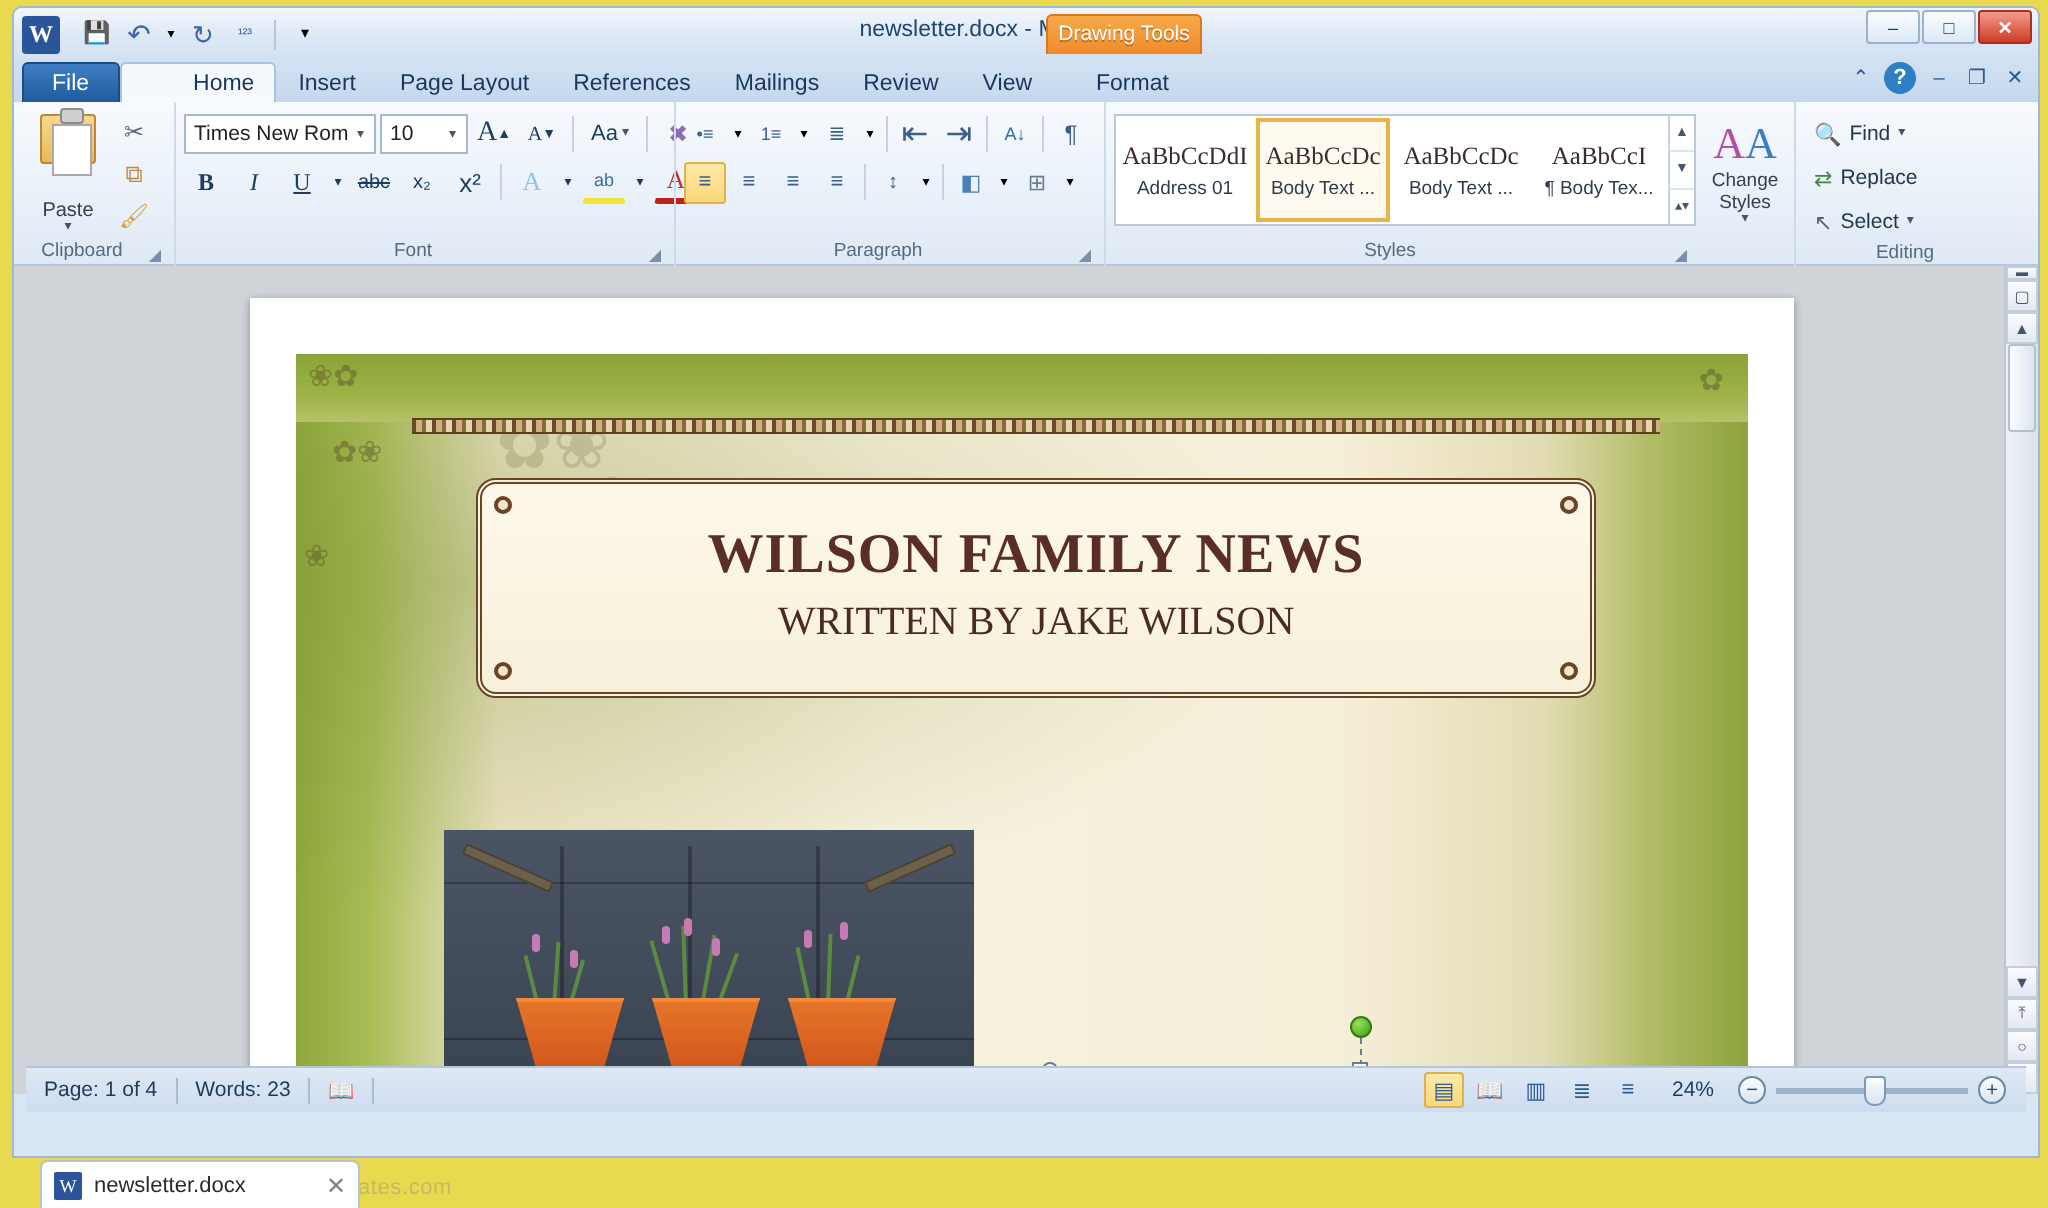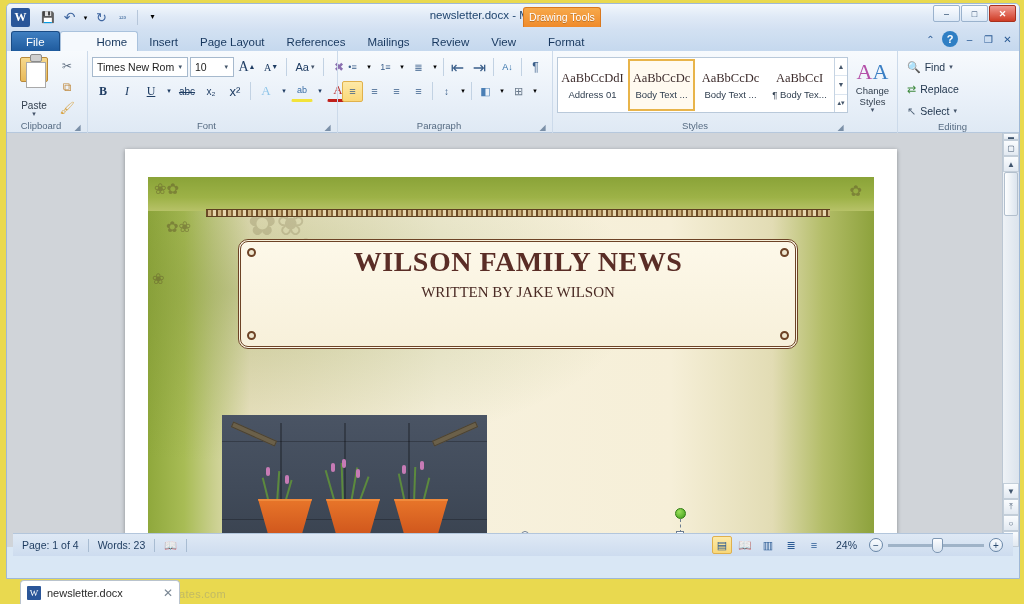--- a/index.html
+++ b/index.html
@@ -197,25 +197,25 @@
     border:3px double #6d4326;
     border-radius:10px;
   }
   .plaque .scr {
     position:absolute; width:9px;height:9px;border:2px solid #6d4326;border-radius:50%;background:#efe7cf;
   }
   .plaque .scr.tl{left:6px;top:6px;} .plaque .scr.tr{right:6px;top:6px;}
   .plaque .scr.bl{left:6px;bottom:6px;} .plaque .scr.br{right:6px;bottom:6px;}
   .news-title {
     text-align:center; font-family:"Liberation Serif", serif; font-weight:bold;
-    font-size:28px; color:#5a2d26; letter-spacing:.5px; margin-top:4px;
+    font-size:28px; color:#5a2d26; letter-spacing:.5px; margin-top:20px;
   }
   .news-sub {
     text-align:center; font-family:"Liberation Serif", serif;
-    font-size:15px; color:#4a2a24; margin-top:6px;
+    font-size:20px; color:#4a2a24; margin-top:6px;
   }
   .meta-row {
     position:absolute; left:88px; right:78px; top:196px; display:flex; justify-content:space-between;
     font-family:"Liberation Serif", serif; font-size:10.5px; color:#3b2a22; letter-spacing:.5px;
   }
   .issue-underline { border-bottom:2px dotted #4a8a3a; }
 
   .photo {
     position:absolute; left:74px; top:238px; width:265px; height:132px;
     background:linear-gradient(180deg,#4a5464 0%,#414b5a 55%,#39424f 100%);

